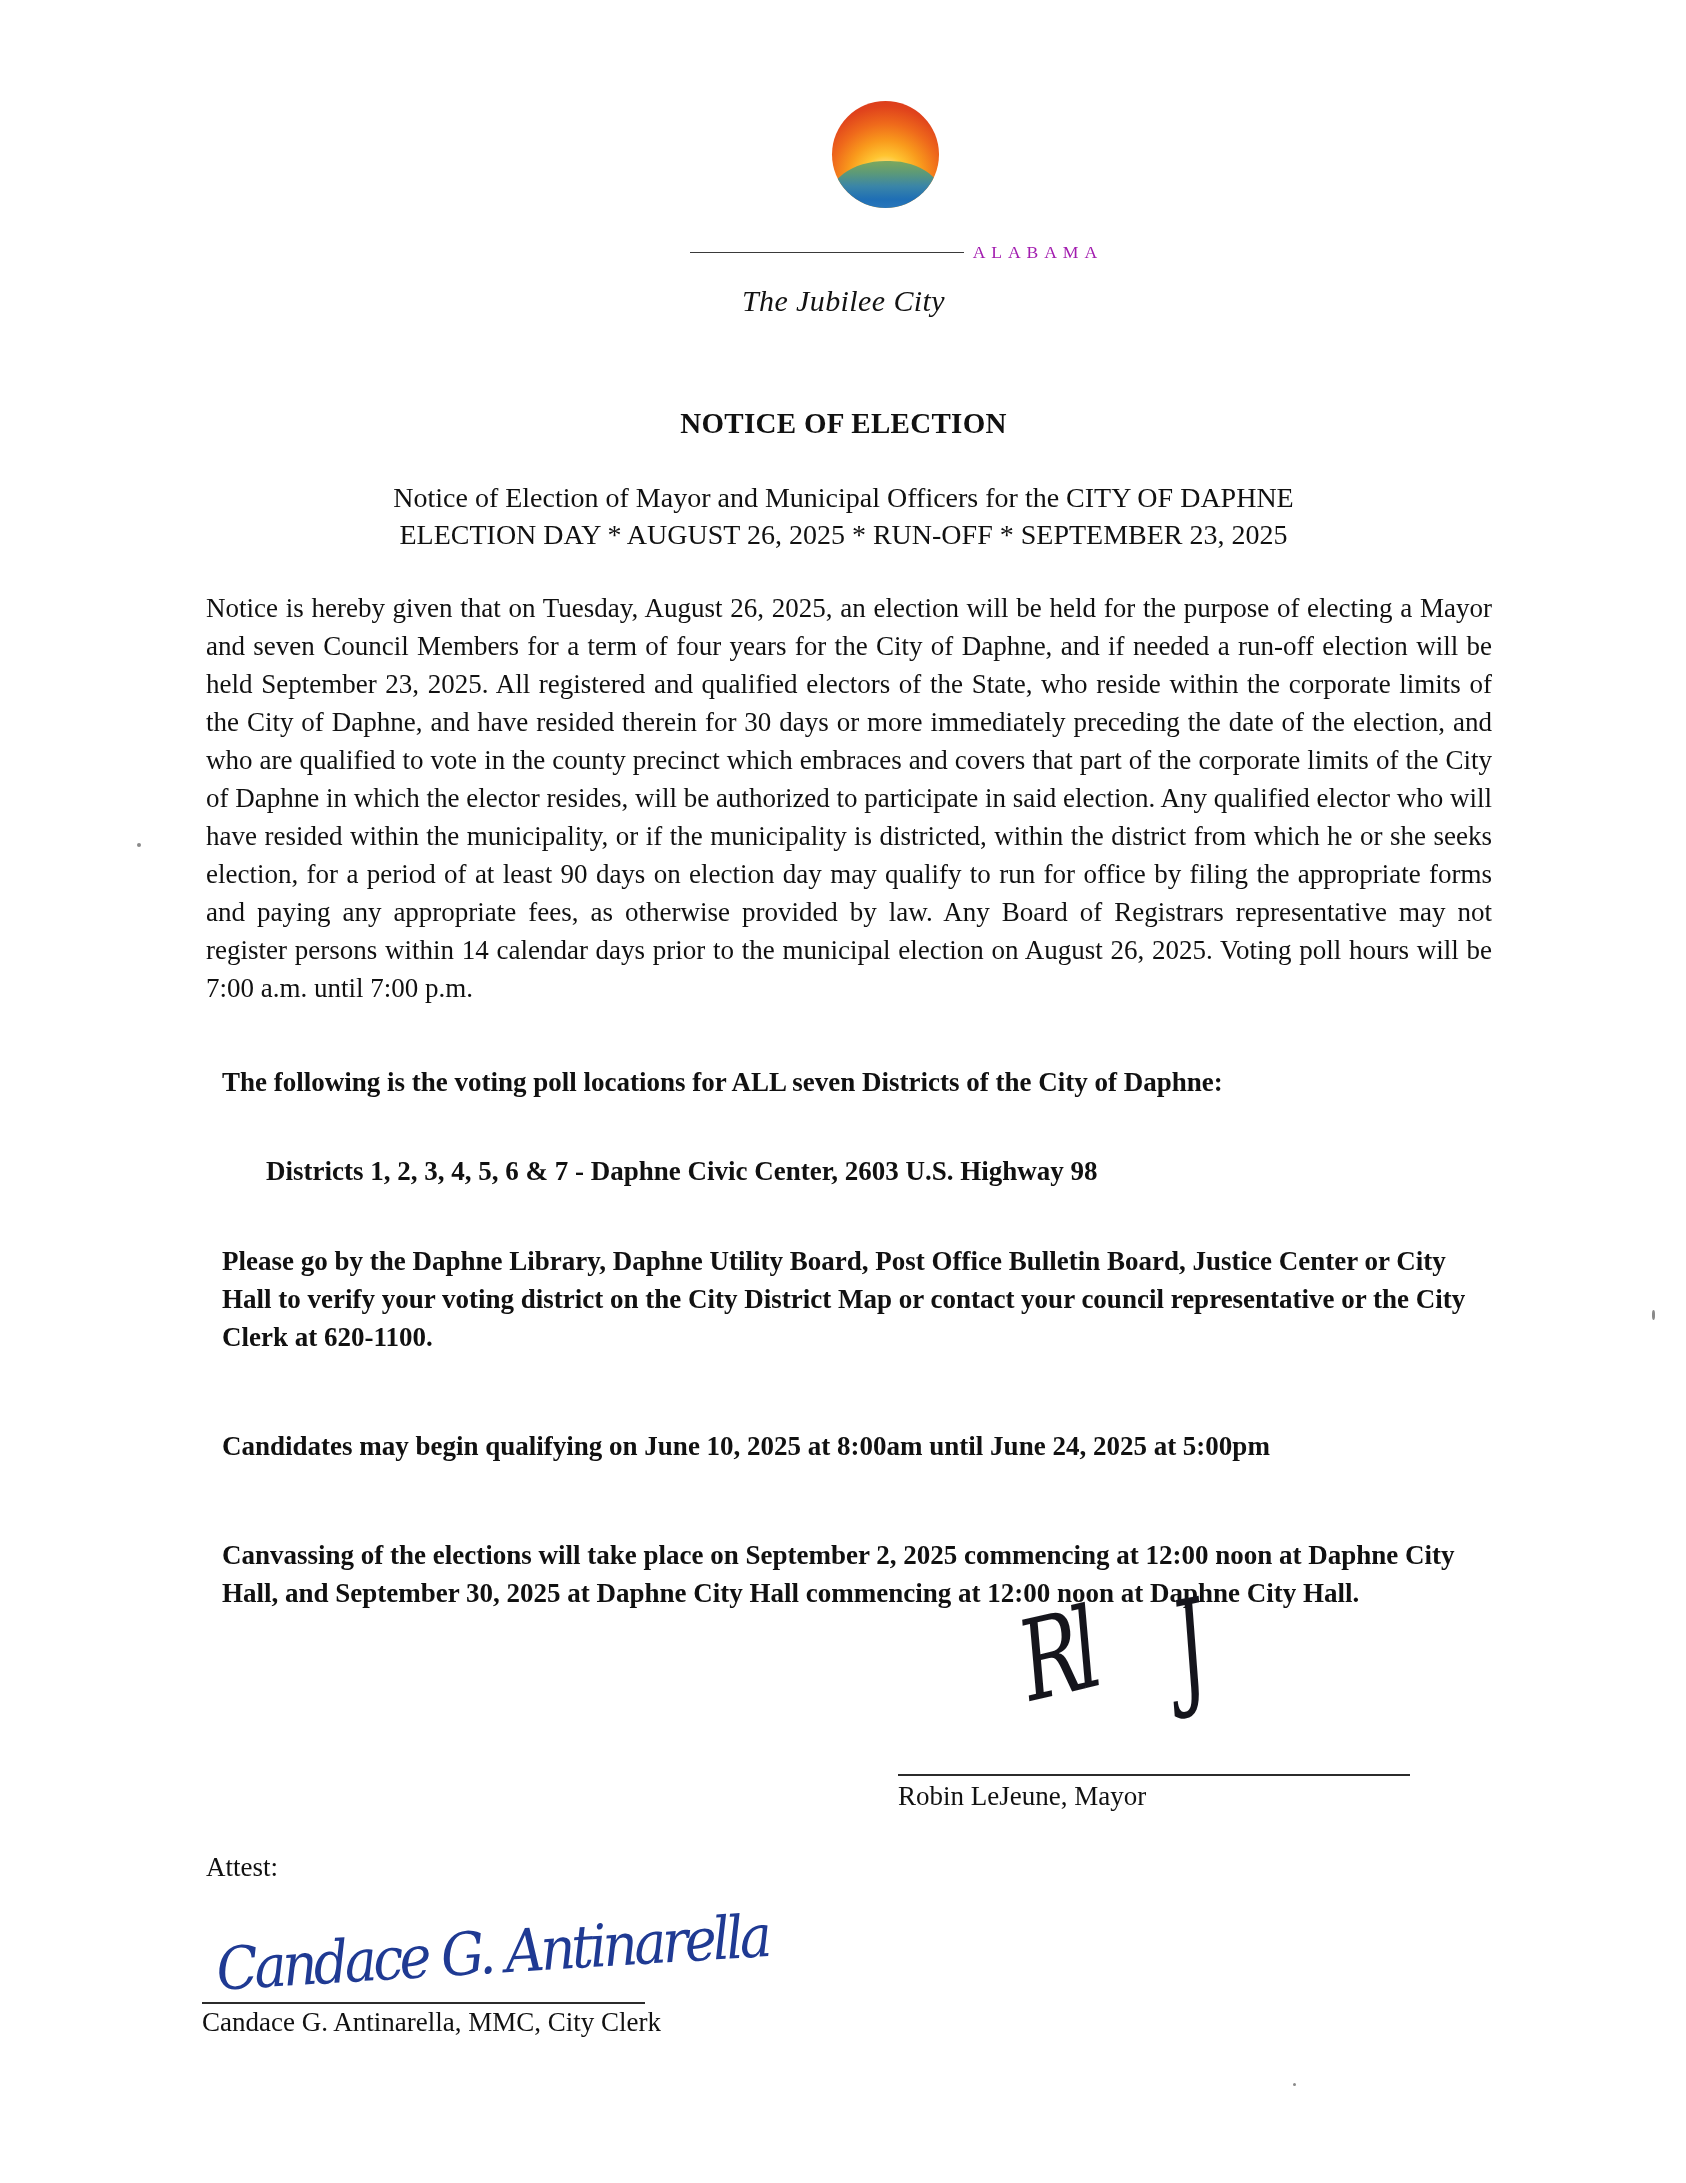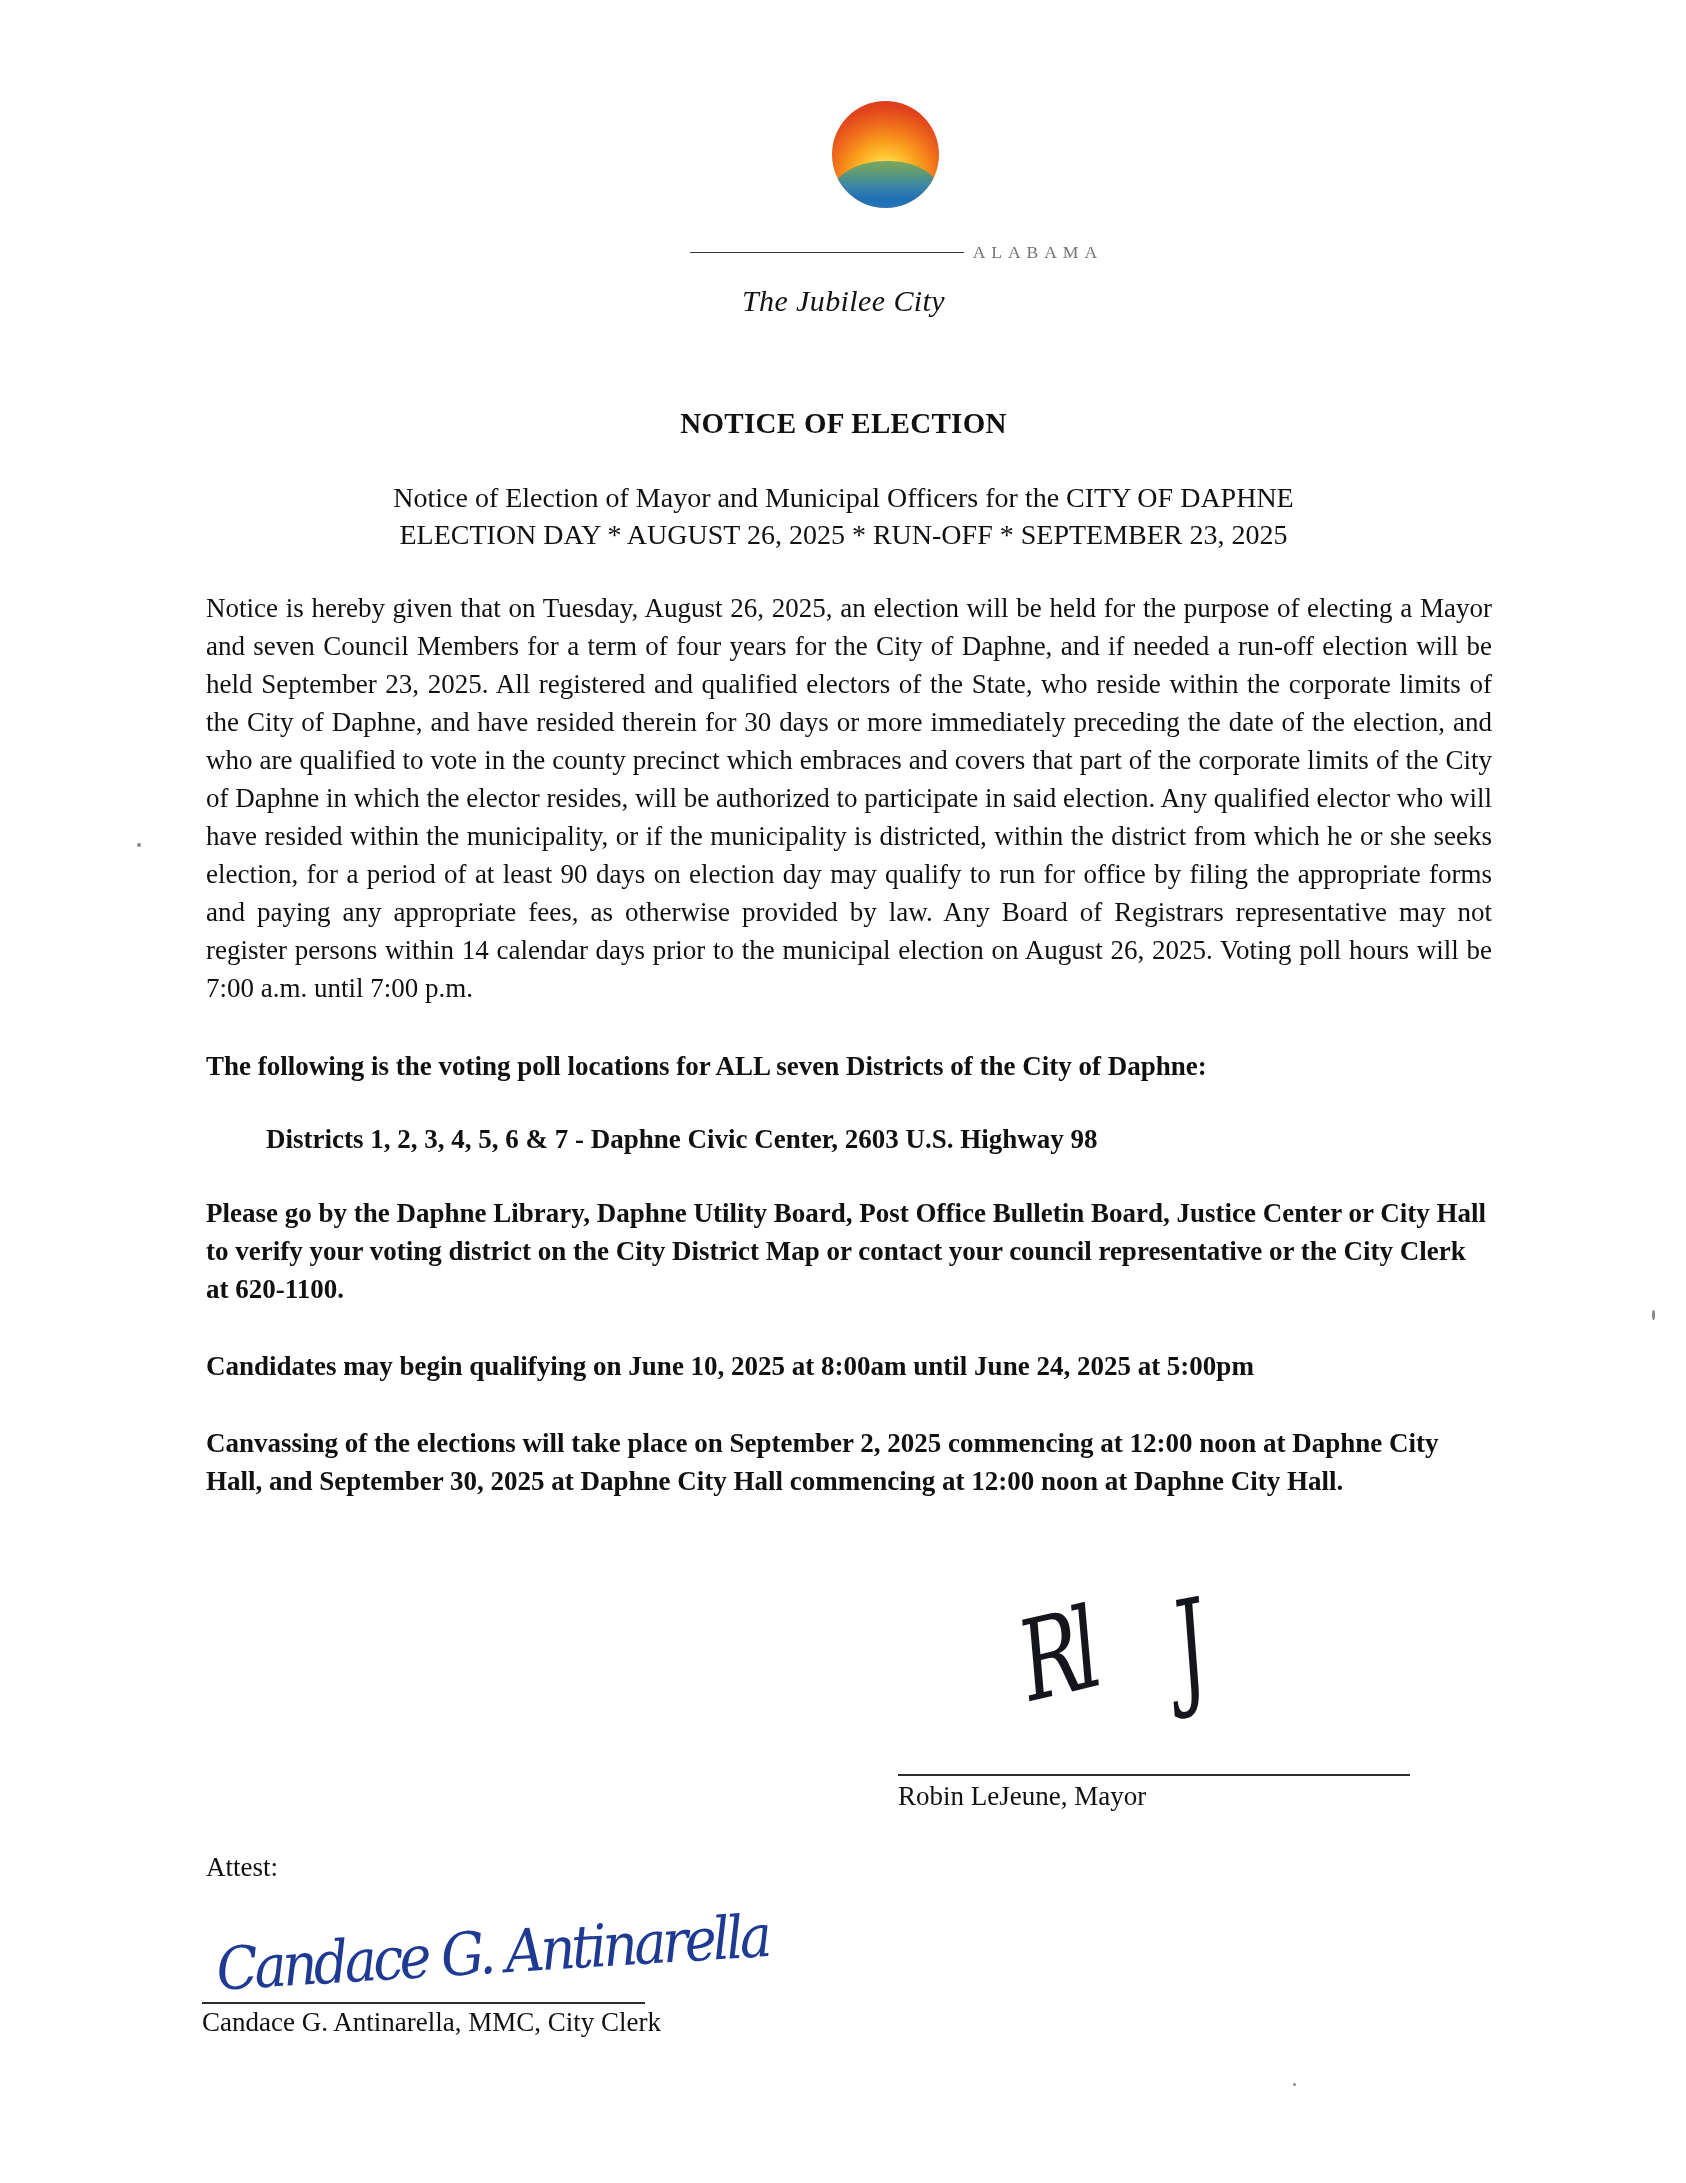--- a/index.html
+++ b/index.html
@@ -89,21 +89,21 @@
   }
   .alabama-rule {
     flex: 1 1 auto;
     height: 1.7px;
     background: #3a3a3a;
   }
   .alabama-text {
     font-family: "Liberation Serif", "DejaVu Serif", serif;
     font-size: 17.6px;
     letter-spacing: 5.9px;
-    color: #737373;
+    color: #a21caf;
     white-space: nowrap;
     text-align: center;
   }
   .tagline {
     margin-top: 3.4px;
     font-family: "Liberation Serif", "DejaVu Serif", serif;
     font-style: italic;
     font-size: 30px;
     color: #131313;
     letter-spacing: 0.4px;
@@ -137,21 +137,21 @@
     width: 1286px;
   }
   p.body-par {
     margin: 0;
     font-size: 27px;
     line-height: 38px;
     text-align: justify;
     text-justify: inter-word;
   }
   p.bold-par {
-    margin: 0;
+    margin: 16px;
     font-size: 27px;
     line-height: 38px;
     font-weight: bold;
     text-align: left;
   }
   .sp-1 { height: 40px; }
   .sp-2 { height: 39px; }
   .poll-line {
     margin: 0;
     font-size: 27px;

